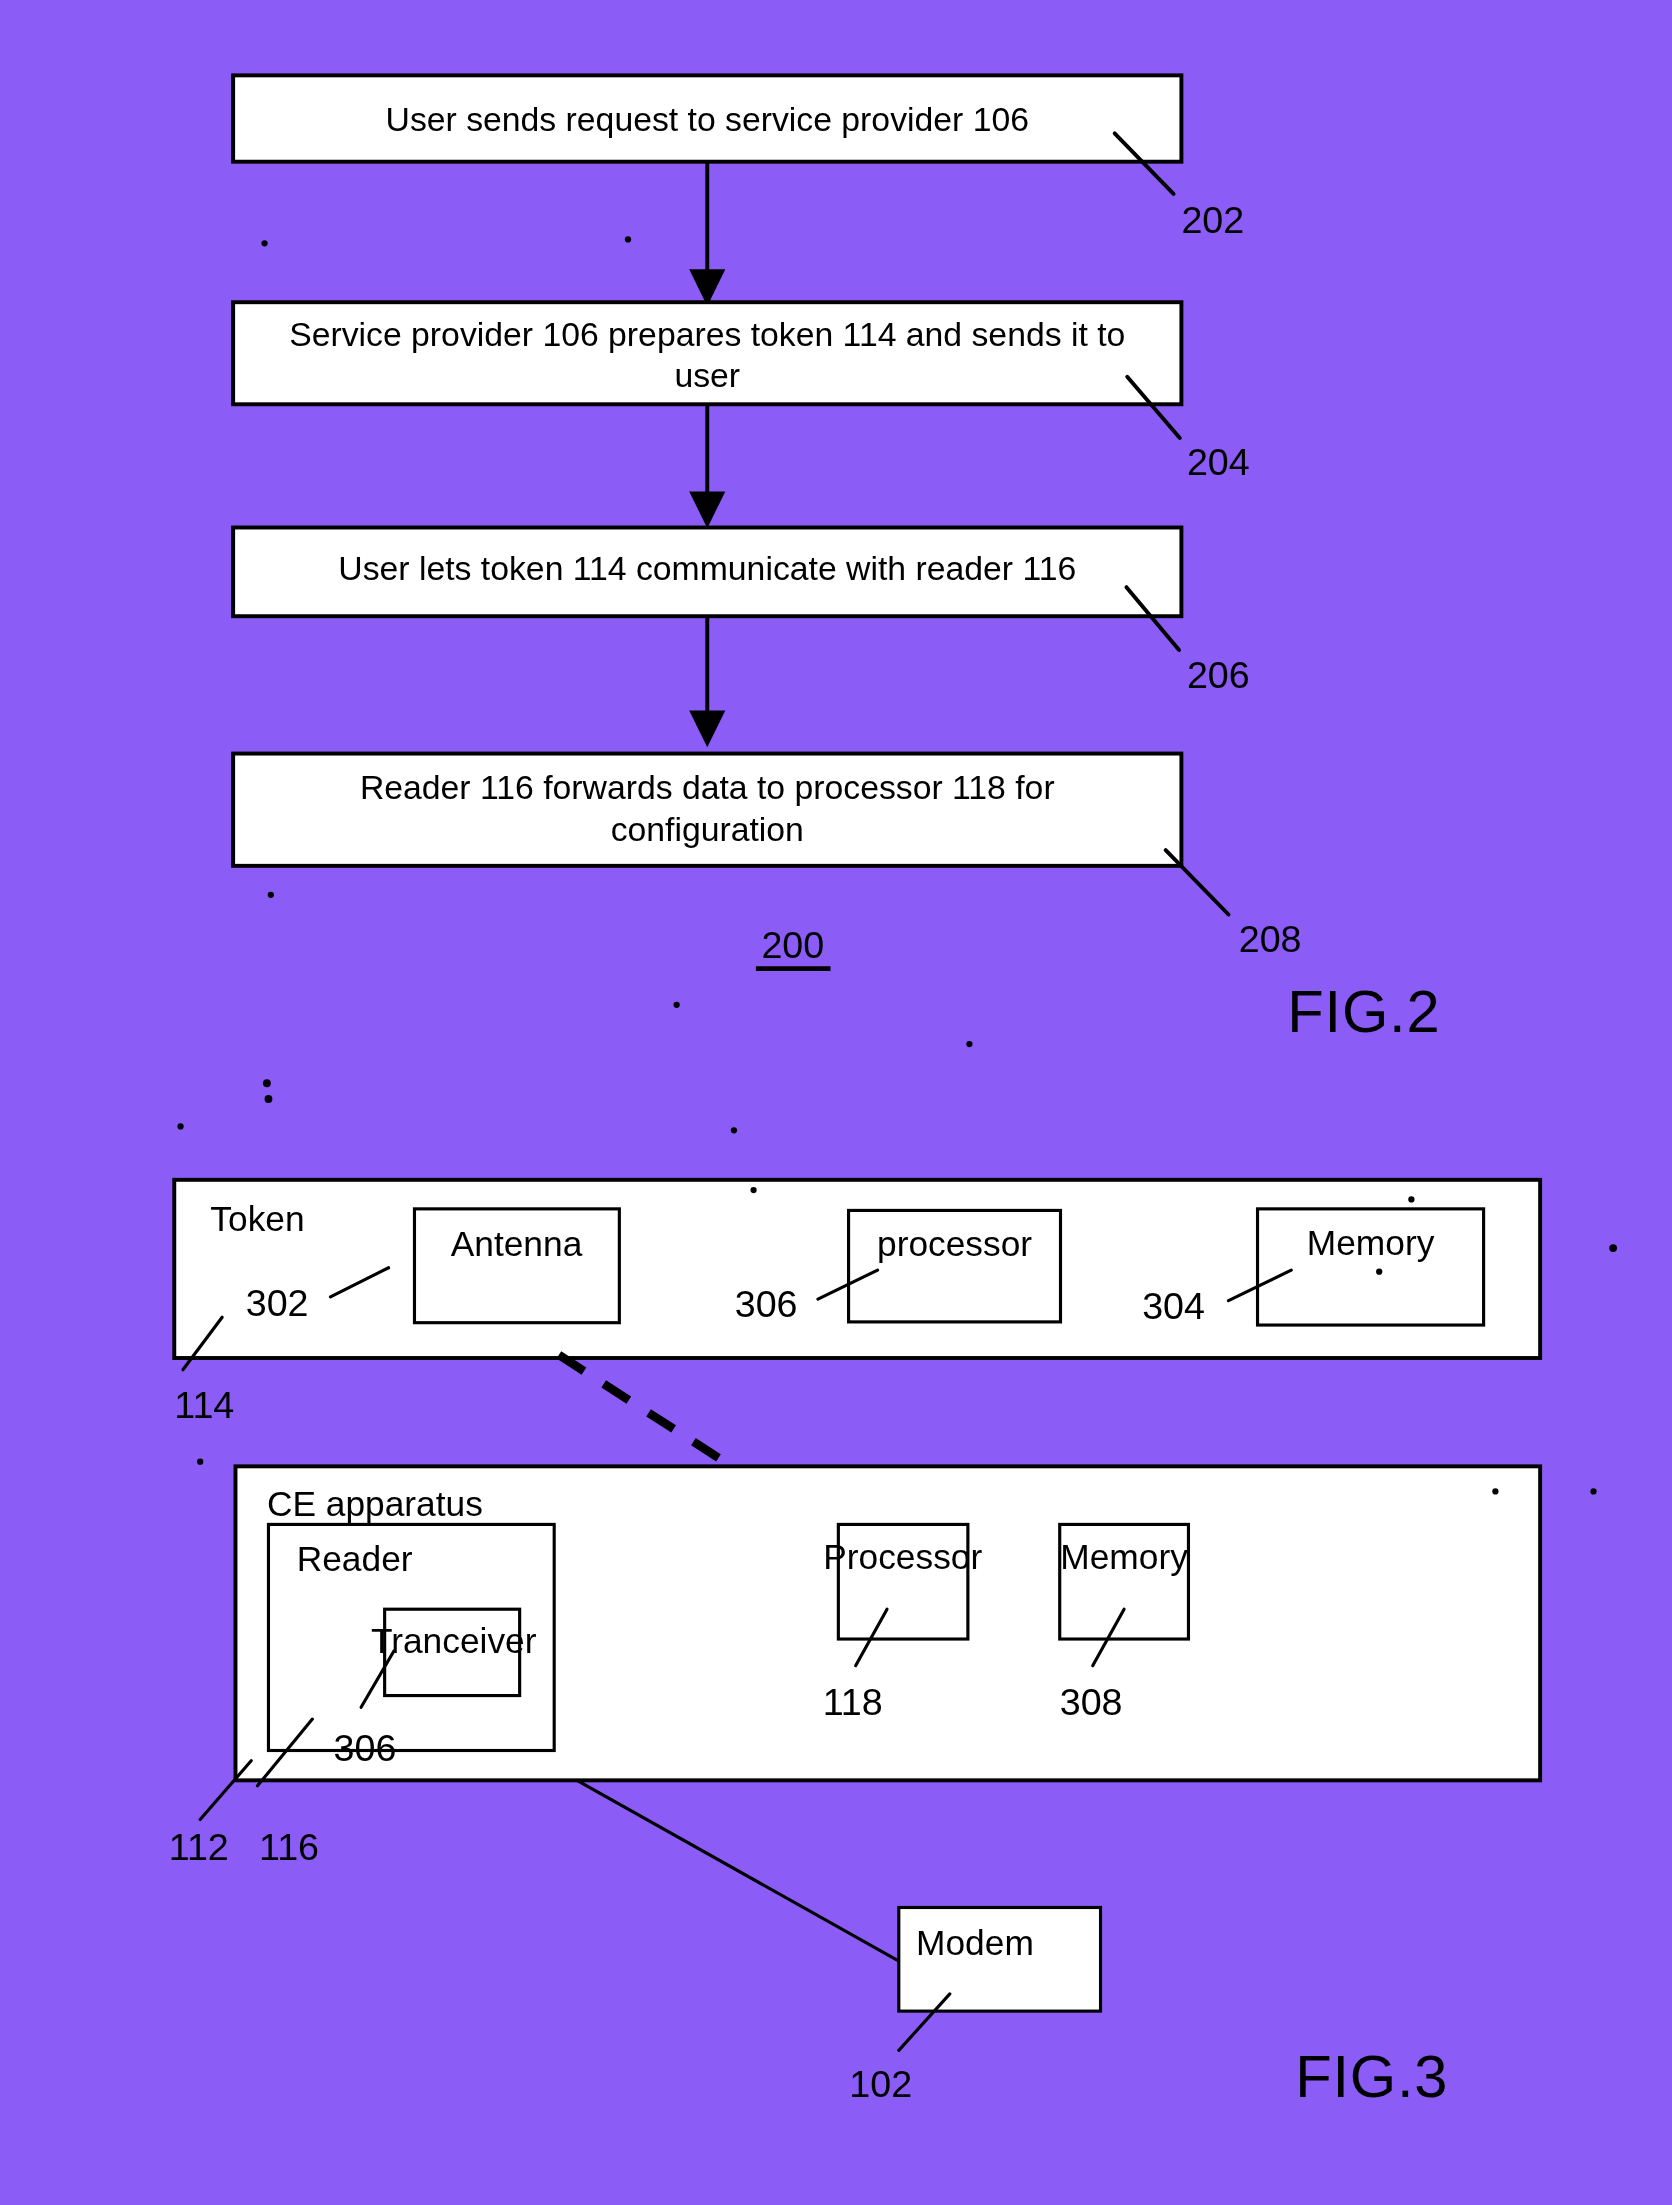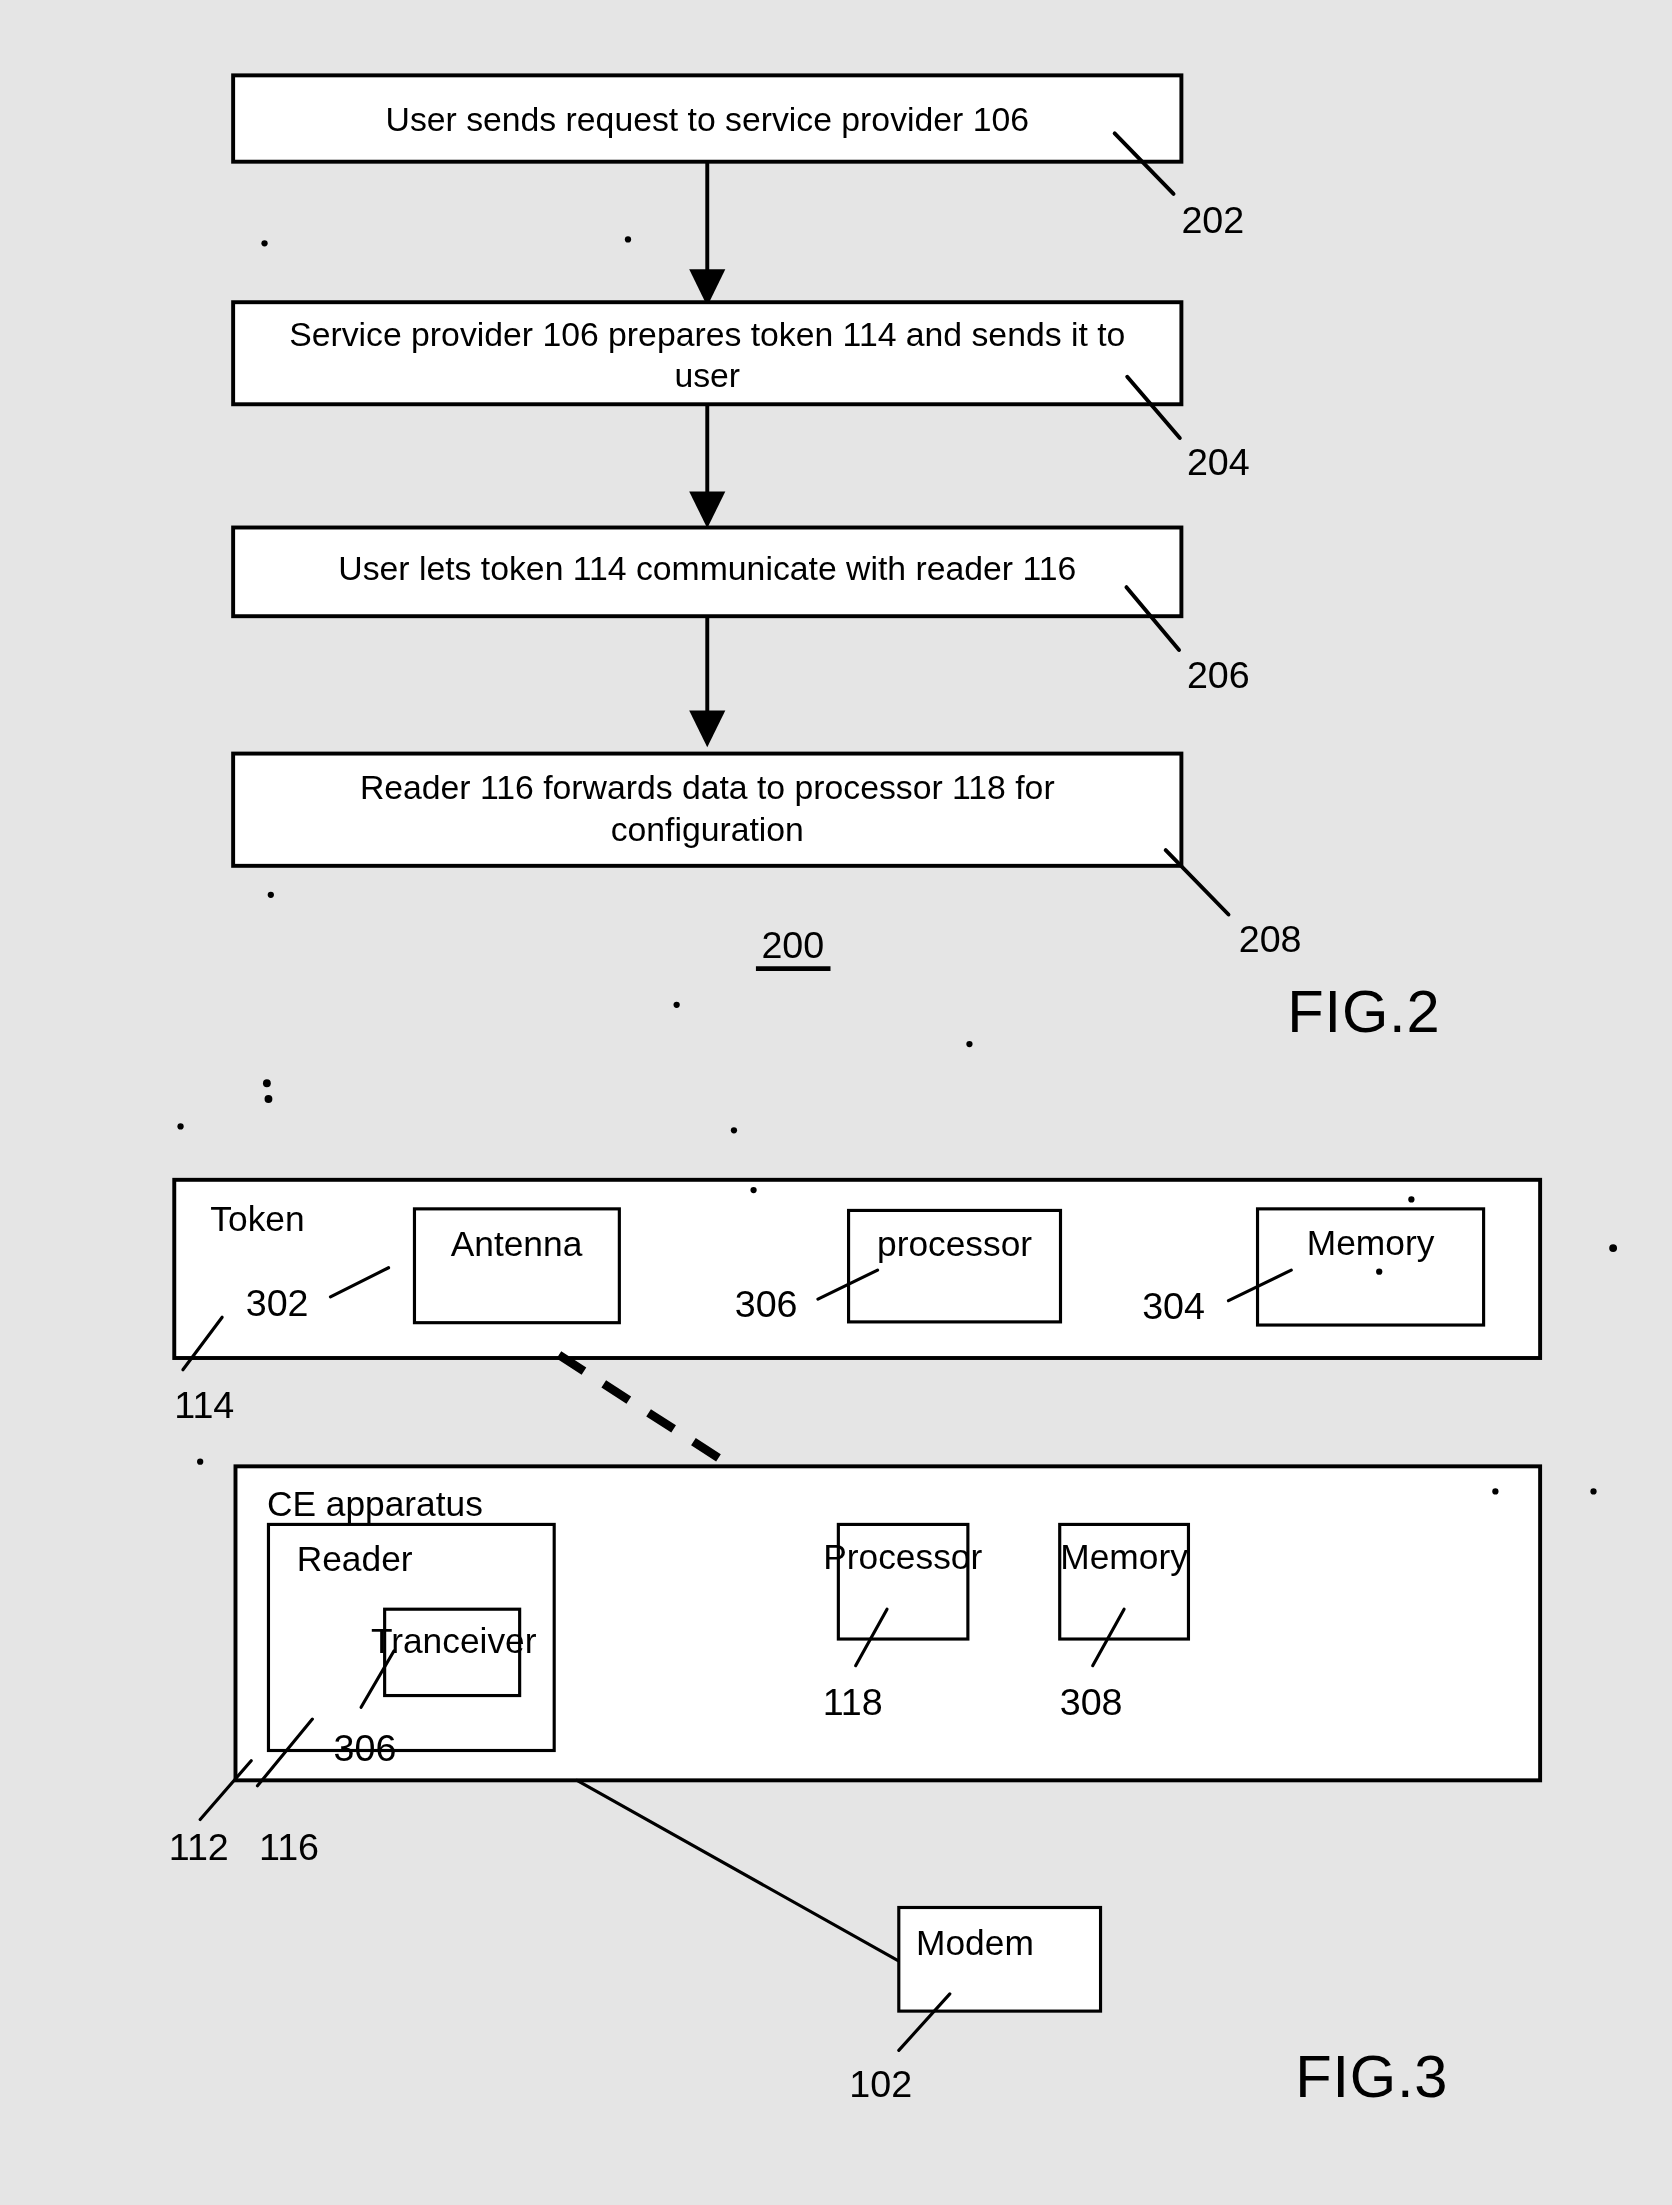--- a/index.html
+++ b/index.html
@@ -12,21 +12,21 @@
     width: 1672px;
     height: 2205px;
     font-family: "Liberation Sans", sans-serif;
     color: #000000;
     overflow: hidden;
   }
   #sheet {
     position: relative;
     width: 1672px;
     height: 2205px;
-    background: #e5e5e5;
+    background: #8b5cf6;
   }
   svg.figure-svg {
     position: absolute;
     left: 0;
     top: 0;
     width: 1672px;
     height: 2205px;
     display: block;
   }
   .box-rect {

